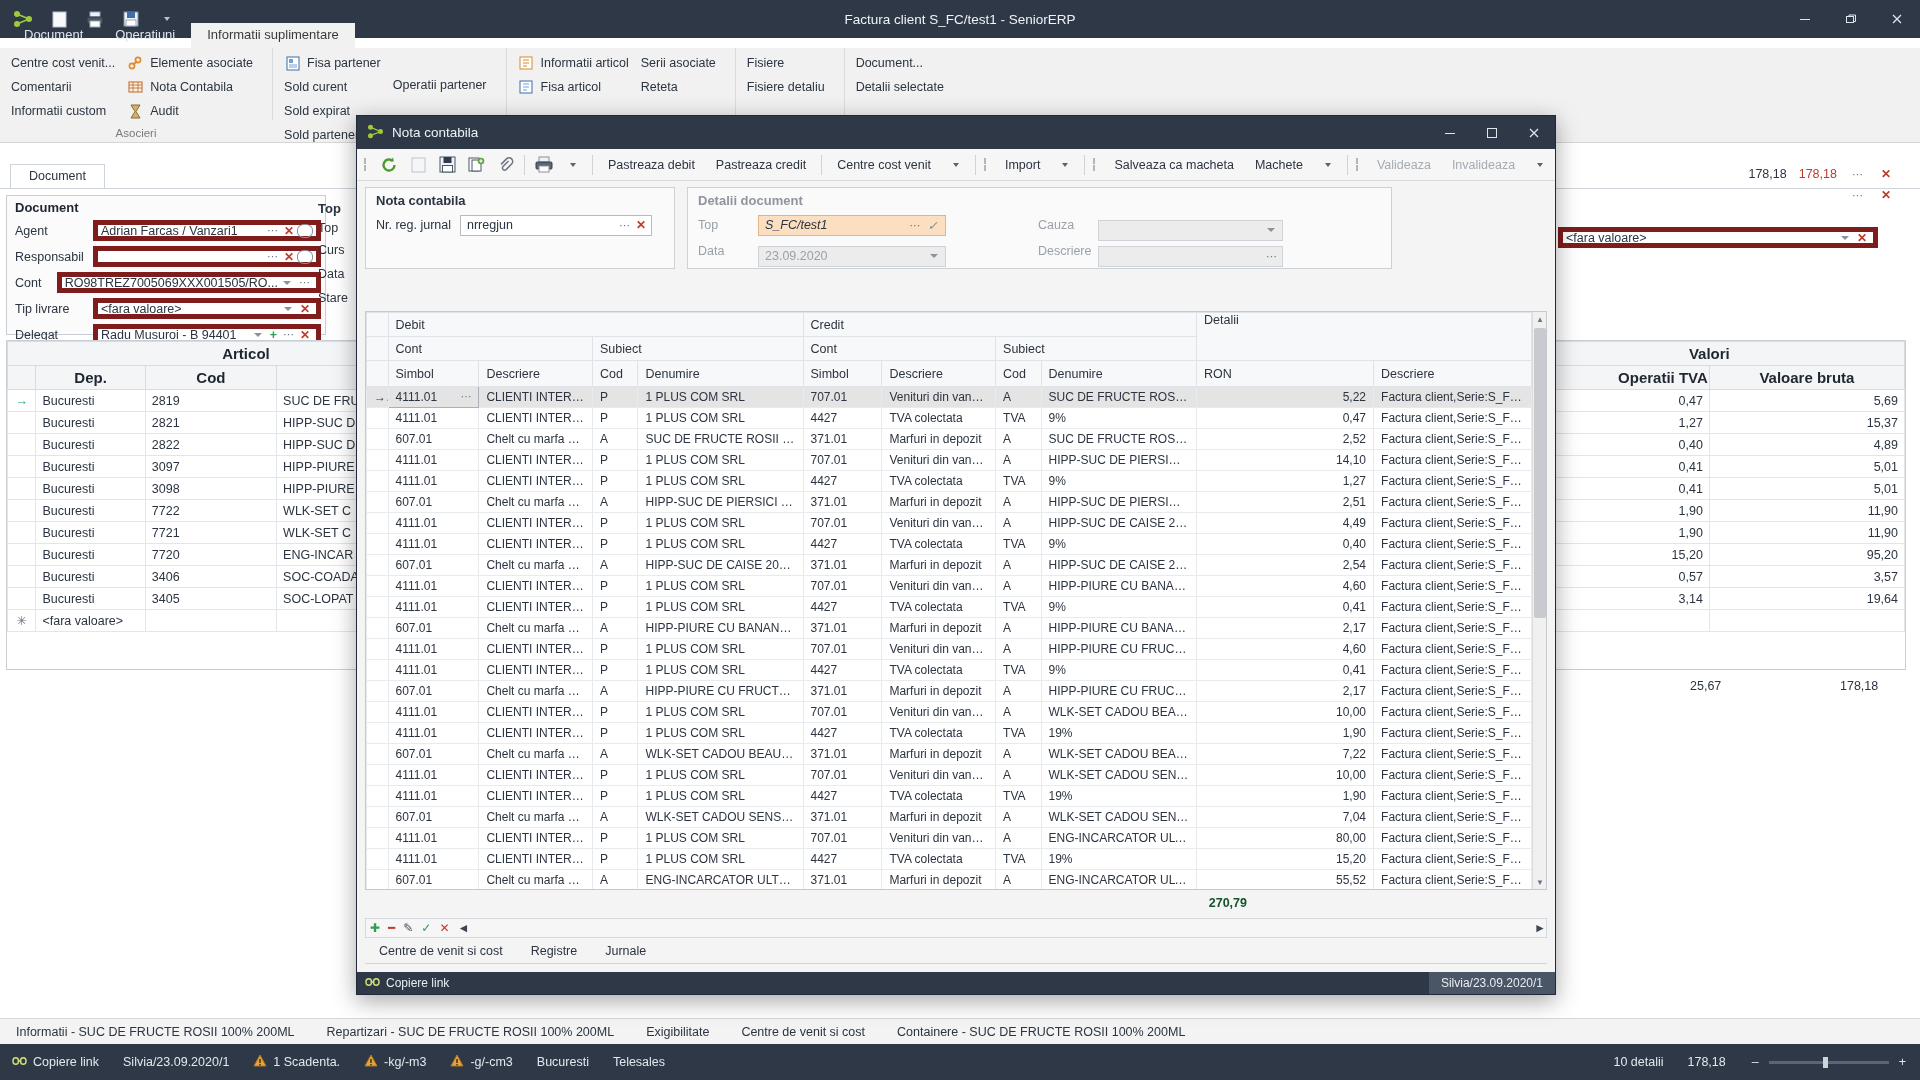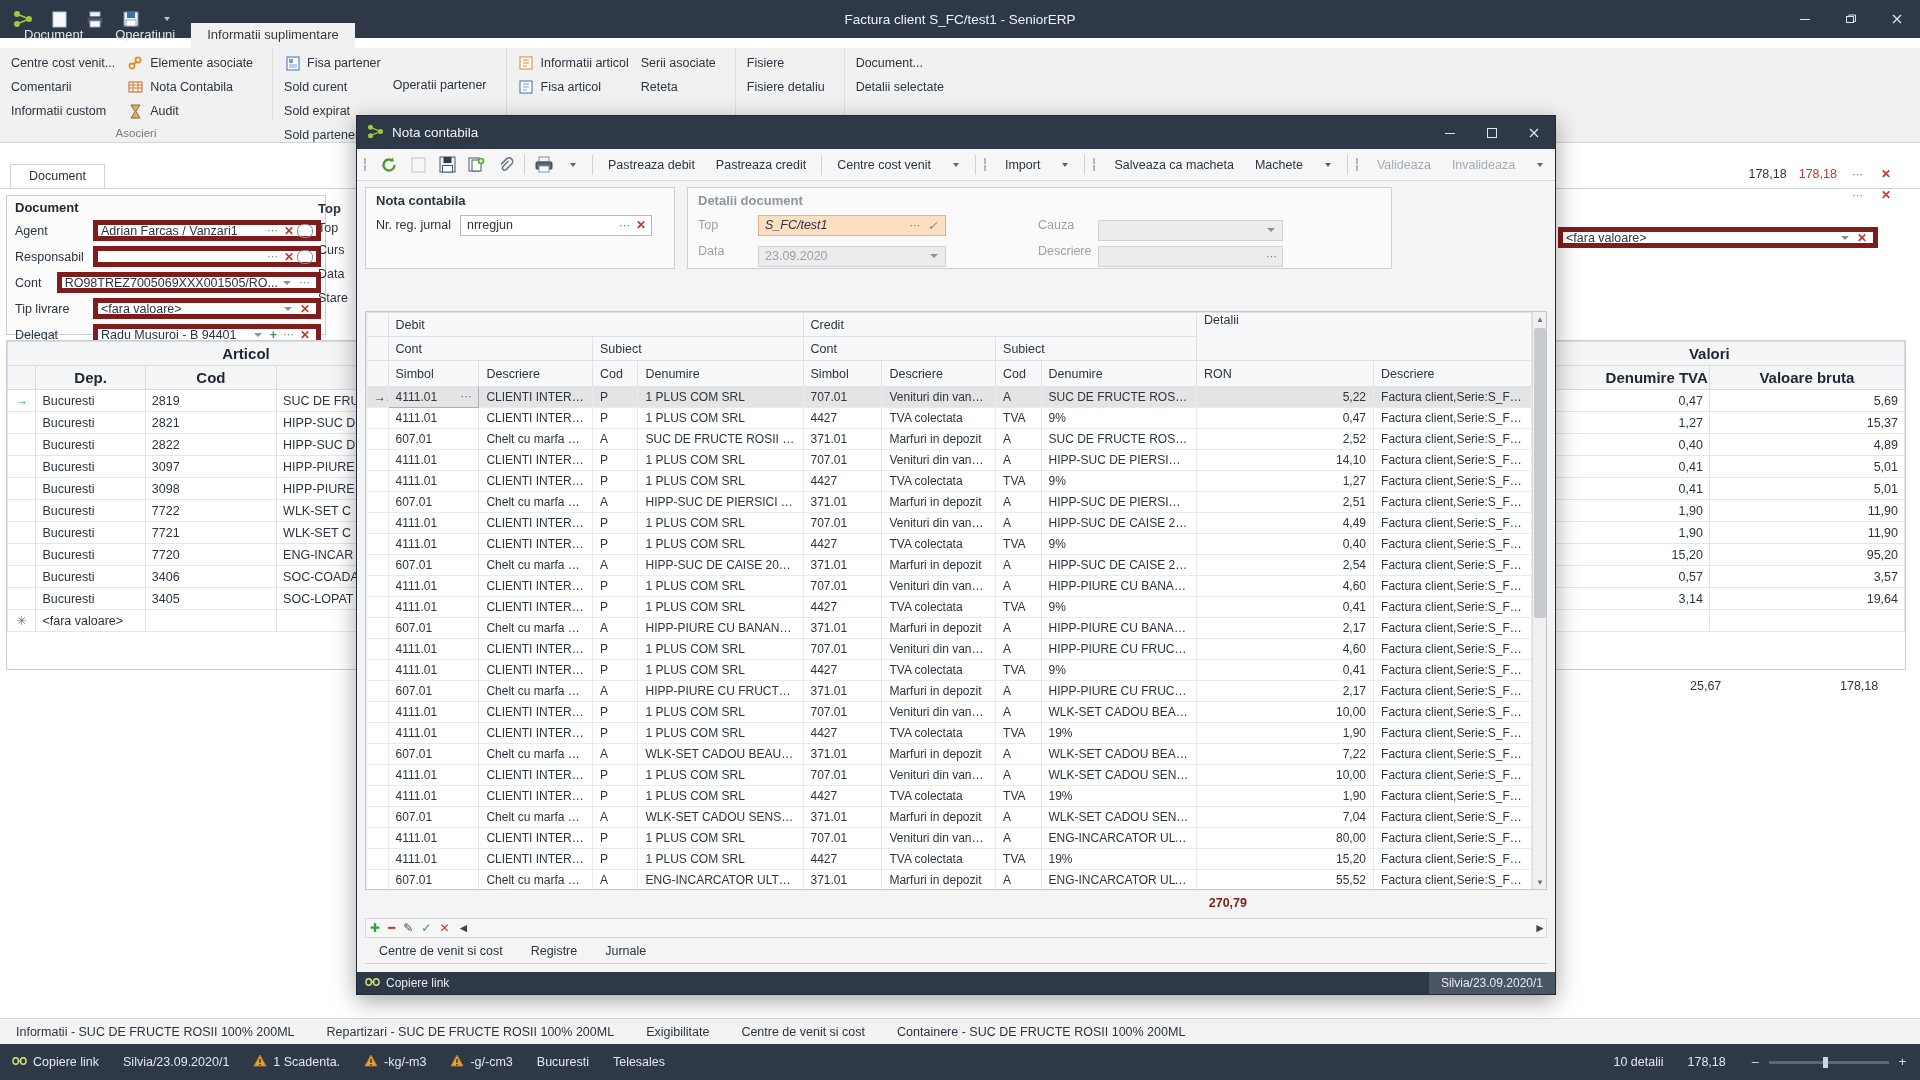--- a/index.html
+++ b/index.html
@@ -182,21 +182,21 @@
   .dots3 { color:#6b7682; font-size:11px; float:right; }
 
   .vscroll {
     position:absolute; right:0; top:0; bottom:0; width:14px; background:#f0f0f0; border-left:1px solid #dcdcdc;
   }
   .vscroll .thumb { position:absolute; left:1px; width:12px; background:#c7cbd0; border-radius:2px; }
   .vscroll .arrow { position:absolute; left:0; width:14px; height:14px; display:flex; align-items:center; justify-content:center; color:#6b7682; font-size:8px;}
 
   .totalbar {
     position:absolute; left:8px; right:8px; bottom:78px; height:20px;
-    text-align:right; padding-right:300px; font-weight:bold; font-size:12.5px; color:#7f1d1d;
+    text-align:right; padding-right:300px; font-weight:bold; font-size:12.5px; color:#14532d;
   }
   .gridfoot {
     position:absolute; left:8px; right:8px; bottom:56px; height:20px;
     border:1px solid #d4d8dc; background:#f6f6f6; display:flex; align-items:center; padding-left:4px; gap:8px;
   }
   .gf-ic { font-size:12px; cursor:pointer; color:#3d4652; }
   .gf-ic.g { color:#2e9e4f; }
   .gf-ic.r { color:#c0392b; }
   .hscroll { margin-left:auto; width:100%; }
 
@@ -531,21 +531,21 @@
             <th colspan="4" style="width:440px">Articol</th>
             <th style="width:950px;border:none;background:#fff"></th>
             <th colspan="2">Valori</th>
           </tr>
           <tr>
             <th style="width:26px"></th>
             <th style="width:100px">Dep.</th>
             <th style="width:120px">Cod</th>
             <th style="width:190px"></th>
             <th style="border:none;background:#fff"></th>
-            <th style="width:180px;text-align:right">Denumire TVA</th>
+            <th style="width:180px;text-align:right">Operatii TVA</th>
             <th style="width:180px;text-align:center">Valoare bruta</th>
           </tr>
         </thead>
         <tbody>
           <tr>
               <td style="color:#19a07a;text-align:center">→</td>
               <td>Bucuresti</td>
               <td>2819</td>
               <td>SUC DE FRU</td>
               <td style="border:none"></td>

